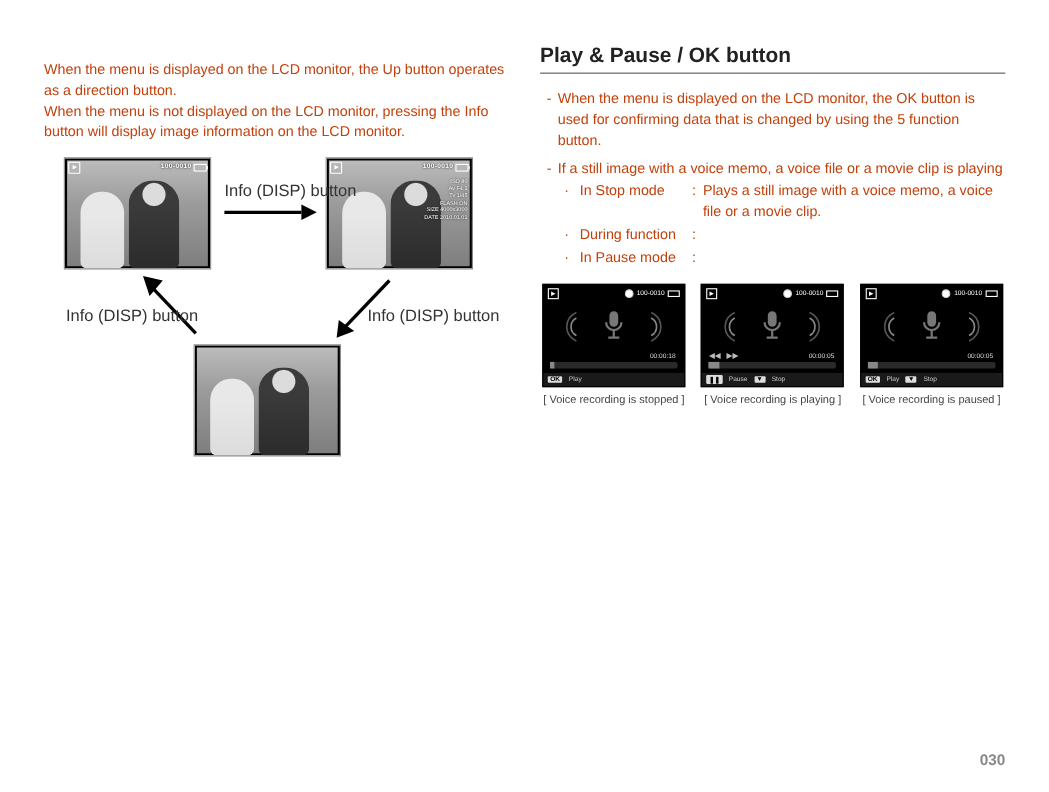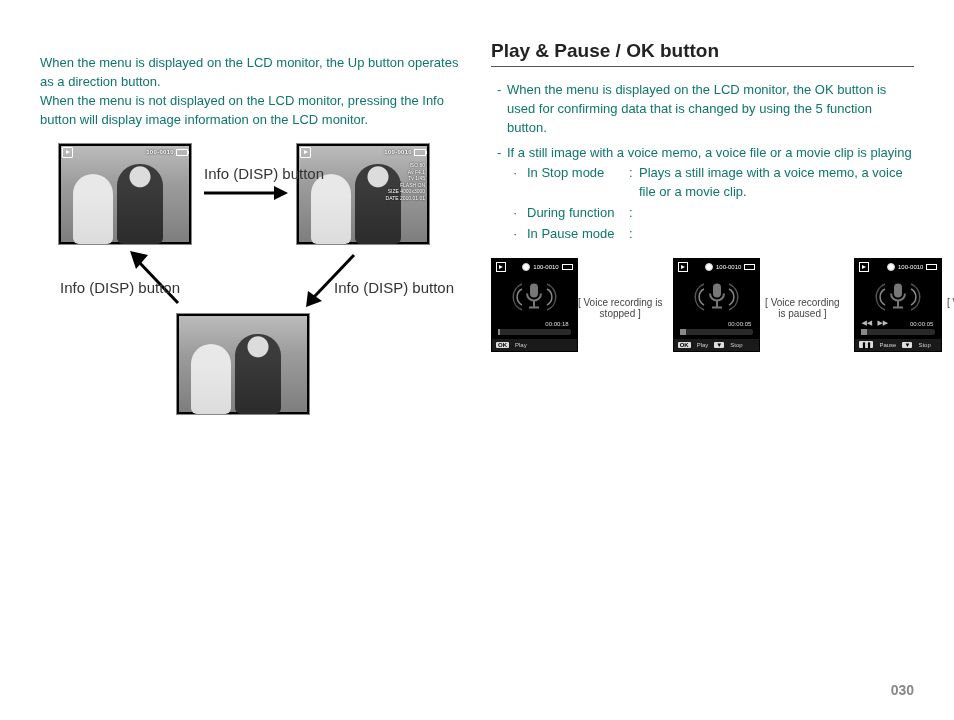--- a/index.html
+++ b/index.html
@@ -1,20 +1,20 @@
 <!DOCTYPE html>
 <html><head>
 <meta charset="utf-8">
 <style>
   html,body{margin:0;padding:0;background:#fff;font-family:Arial,Helvetica,sans-serif;color:#222}
   .page{width:954px;height:720px;position:relative;box-sizing:border-box;padding:40px 40px 30px 40px}
   .cols{display:flex;gap:28px}
   .col{flex:1;min-width:0}
   h2{font-size:19px;font-weight:bold;margin:0 0 4px 0;padding-bottom:4px;border-bottom:1.5px solid #555}
-  .body{font-size:13px;line-height:1.45;margin-top:14px;color:#0f766e}
+  .body{font-size:13px;line-height:1.45;margin-top:14px;color:#c2410c}
   .indent{margin-left:6px}
   .bullet{display:flex;margin-top:2px}
   .bullet .dash{width:10px;flex:none}
   .sub{display:flex;margin-left:16px;margin-top:2px}
   .sub .dot{width:14px;flex:none}
   .sub .key{width:102px;flex:none}
   .sub .colon{width:10px;flex:none}
   .sub .val{flex:1}
   
   .diagram{position:relative;height:300px;margin-top:14px}
@@ -27,21 +27,21 @@
   .thumb .topbar .bat::after{content:"";position:absolute;right:-2px;top:1px;width:1px;height:3px;background:#fff}
   .thumb .people{position:absolute;inset:0;overflow:hidden}
   .thumb .info{position:absolute;right:4px;top:18px;font-size:5px;color:#fff;text-align:right;line-height:1.3;text-shadow:0 0 2px #000;white-space:pre}
   
   .people::before{content:"";position:absolute;left:14px;bottom:0;width:40px;height:70px;background:radial-gradient(circle at 50% 18%,#e8e8e8 0 10px,transparent 11px),linear-gradient(180deg,#e8e8e8 30%,#dcdcdc 100%);border-radius:20px 20px 6px 6px}
   .people::after{content:"";position:absolute;left:58px;bottom:0;width:46px;height:80px;background:radial-gradient(circle at 50% 16%,#dcdcdc 0 10px,transparent 11px),linear-gradient(180deg,#3b3b3b 28%,#2b2b2b 100%);border-radius:22px 22px 6px 6px}
   .caption{position:absolute;font-size:15px;color:#333}
   .arrow{position:absolute}
   
   .screens{display:flex;gap:10px;margin-top:14px}
-  .screen{flex:1;display:flex;flex-direction:row;align-items:center}
+  .screen{flex:1;display:flex;flex-direction:column;align-items:center}
   .lcd{width:128px;height:92px;background:#000;position:relative;border:1px solid #000;color:#fff;font-size:6px}
   .lcd .sTop{position:absolute;top:3px;left:4px;right:4px;display:flex;justify-content:space-between;align-items:center}
   .lcd .sTop .pl{width:8px;height:8px;border:1px solid #fff;display:flex;align-items:center;justify-content:center}
   .lcd .mic{position:absolute;left:50%;top:42%;transform:translate(-50%,-50%)}
   .lcd .waves{position:absolute;top:42%;transform:translateY(-50%);width:18px;height:30px}
   .lcd .waves.left{left:16px}
   .lcd .waves.right{right:16px;transform:translateY(-50%) scaleX(-1)}
   .lcd .bar{position:absolute;left:6px;right:6px;bottom:16px;height:6px;background:#2a2a2a;border-radius:2px}
   .lcd .bar .fill{position:absolute;left:0;top:0;bottom:0;background:#888;width:4%}
   .lcd .time{position:absolute;right:8px;bottom:24px;font-size:6px;color:#ddd}
@@ -212,68 +212,68 @@
               <span class="mic"><svg width="22" height="30">
                   <rect x="7" y="2" width="8" height="14" rx="4" fill="#777"></rect>
                   <path d="M4 12 a7 7 0 0 0 14 0" stroke="#777" fill="none" stroke-width="2"></path>
                   <line x1="11" y1="19" x2="11" y2="26" stroke="#777" stroke-width="2"></line>
                   <line x1="6" y1="26" x2="16" y2="26" stroke="#777" stroke-width="2"></line>
                 </svg></span>
               <div class="bar">
                 <div class="fill" style="width:8%"></div>
               </div>
               <div class="time">00:00:05</div>
-              <div class="foot">
-                <span class="btn">OK</span>
-                <span>Play</span>
-                <span class="btn">▼</span>
-                <span>Stop</span>
-              </div>
-            </div>
-            <div class="cap2">[ Voice recording is paused ]</div>
-          </div>
-          <div class="screen">
-            <div class="lcd">
-              <div class="sTop">
-                <span class="pl">
-                  <span style="width:0;height:0;border-left:4px solid #fff;border-top:2.5px solid transparent;border-bottom:2.5px solid transparent"></span>
-                </span>
-                <span style="display:flex;align-items:center;gap:3px">
-                  <span class="rec"></span>
-                  <span>100-0010</span>
-                  <span class="bat" style="width:9px;height:4px;border:1px solid #fff;display:inline-block;position:relative"></span>
-                </span>
-              </div>
-              <span class="waves left"><svg width="18" height="30">
-                  <path d="M14 2 A14 14 0 0 0 14 28" stroke="#555" fill="none" stroke-width="1.5"></path>
-                  <path d="M14 7 A9 9 0 0 0 14 23" stroke="#888" fill="none" stroke-width="1.5"></path>
-                </svg></span>
-              <span class="waves right"><svg width="18" height="30">
-                  <path d="M14 2 A14 14 0 0 0 14 28" stroke="#555" fill="none" stroke-width="1.5"></path>
-                  <path d="M14 7 A9 9 0 0 0 14 23" stroke="#888" fill="none" stroke-width="1.5"></path>
-                </svg></span>
-              <span class="mic"><svg width="22" height="30">
-                  <rect x="7" y="2" width="8" height="14" rx="4" fill="#777"></rect>
-                  <path d="M4 12 a7 7 0 0 0 14 0" stroke="#777" fill="none" stroke-width="2"></path>
-                  <line x1="11" y1="19" x2="11" y2="26" stroke="#777" stroke-width="2"></line>
-                  <line x1="6" y1="26" x2="16" y2="26" stroke="#777" stroke-width="2"></line>
-                </svg></span>
-              <div class="bar">
-                <div class="fill" style="width:8%"></div>
-              </div>
-              <div class="time">00:00:05</div>
               <span style="position:absolute;left:6px;bottom:24px;color:#bbb;font-size:7px">◀◀</span>
               <span style="position:absolute;left:22px;bottom:24px;color:#bbb;font-size:7px">▶▶</span>
               <div class="foot">
                 <span class="btn">❚❚</span>
                 <span>Pause</span>
                 <span class="btn">▼</span>
                 <span>Stop</span>
               </div>
             </div>
             <div class="cap2">[ Voice recording is playing ]</div>
           </div>
+          <div class="screen">
+            <div class="lcd">
+              <div class="sTop">
+                <span class="pl">
+                  <span style="width:0;height:0;border-left:4px solid #fff;border-top:2.5px solid transparent;border-bottom:2.5px solid transparent"></span>
+                </span>
+                <span style="display:flex;align-items:center;gap:3px">
+                  <span class="rec"></span>
+                  <span>100-0010</span>
+                  <span class="bat" style="width:9px;height:4px;border:1px solid #fff;display:inline-block;position:relative"></span>
+                </span>
+              </div>
+              <span class="waves left"><svg width="18" height="30">
+                  <path d="M14 2 A14 14 0 0 0 14 28" stroke="#555" fill="none" stroke-width="1.5"></path>
+                  <path d="M14 7 A9 9 0 0 0 14 23" stroke="#888" fill="none" stroke-width="1.5"></path>
+                </svg></span>
+              <span class="waves right"><svg width="18" height="30">
+                  <path d="M14 2 A14 14 0 0 0 14 28" stroke="#555" fill="none" stroke-width="1.5"></path>
+                  <path d="M14 7 A9 9 0 0 0 14 23" stroke="#888" fill="none" stroke-width="1.5"></path>
+                </svg></span>
+              <span class="mic"><svg width="22" height="30">
+                  <rect x="7" y="2" width="8" height="14" rx="4" fill="#777"></rect>
+                  <path d="M4 12 a7 7 0 0 0 14 0" stroke="#777" fill="none" stroke-width="2"></path>
+                  <line x1="11" y1="19" x2="11" y2="26" stroke="#777" stroke-width="2"></line>
+                  <line x1="6" y1="26" x2="16" y2="26" stroke="#777" stroke-width="2"></line>
+                </svg></span>
+              <div class="bar">
+                <div class="fill" style="width:8%"></div>
+              </div>
+              <div class="time">00:00:05</div>
+              <div class="foot">
+                <span class="btn">OK</span>
+                <span>Play</span>
+                <span class="btn">▼</span>
+                <span>Stop</span>
+              </div>
+            </div>
+            <div class="cap2">[ Voice recording is paused ]</div>
+          </div>
         </div>
     </div>
   </div>
 
   <div class="pgnum">030</div>
 </div>
 
 </body></html>

